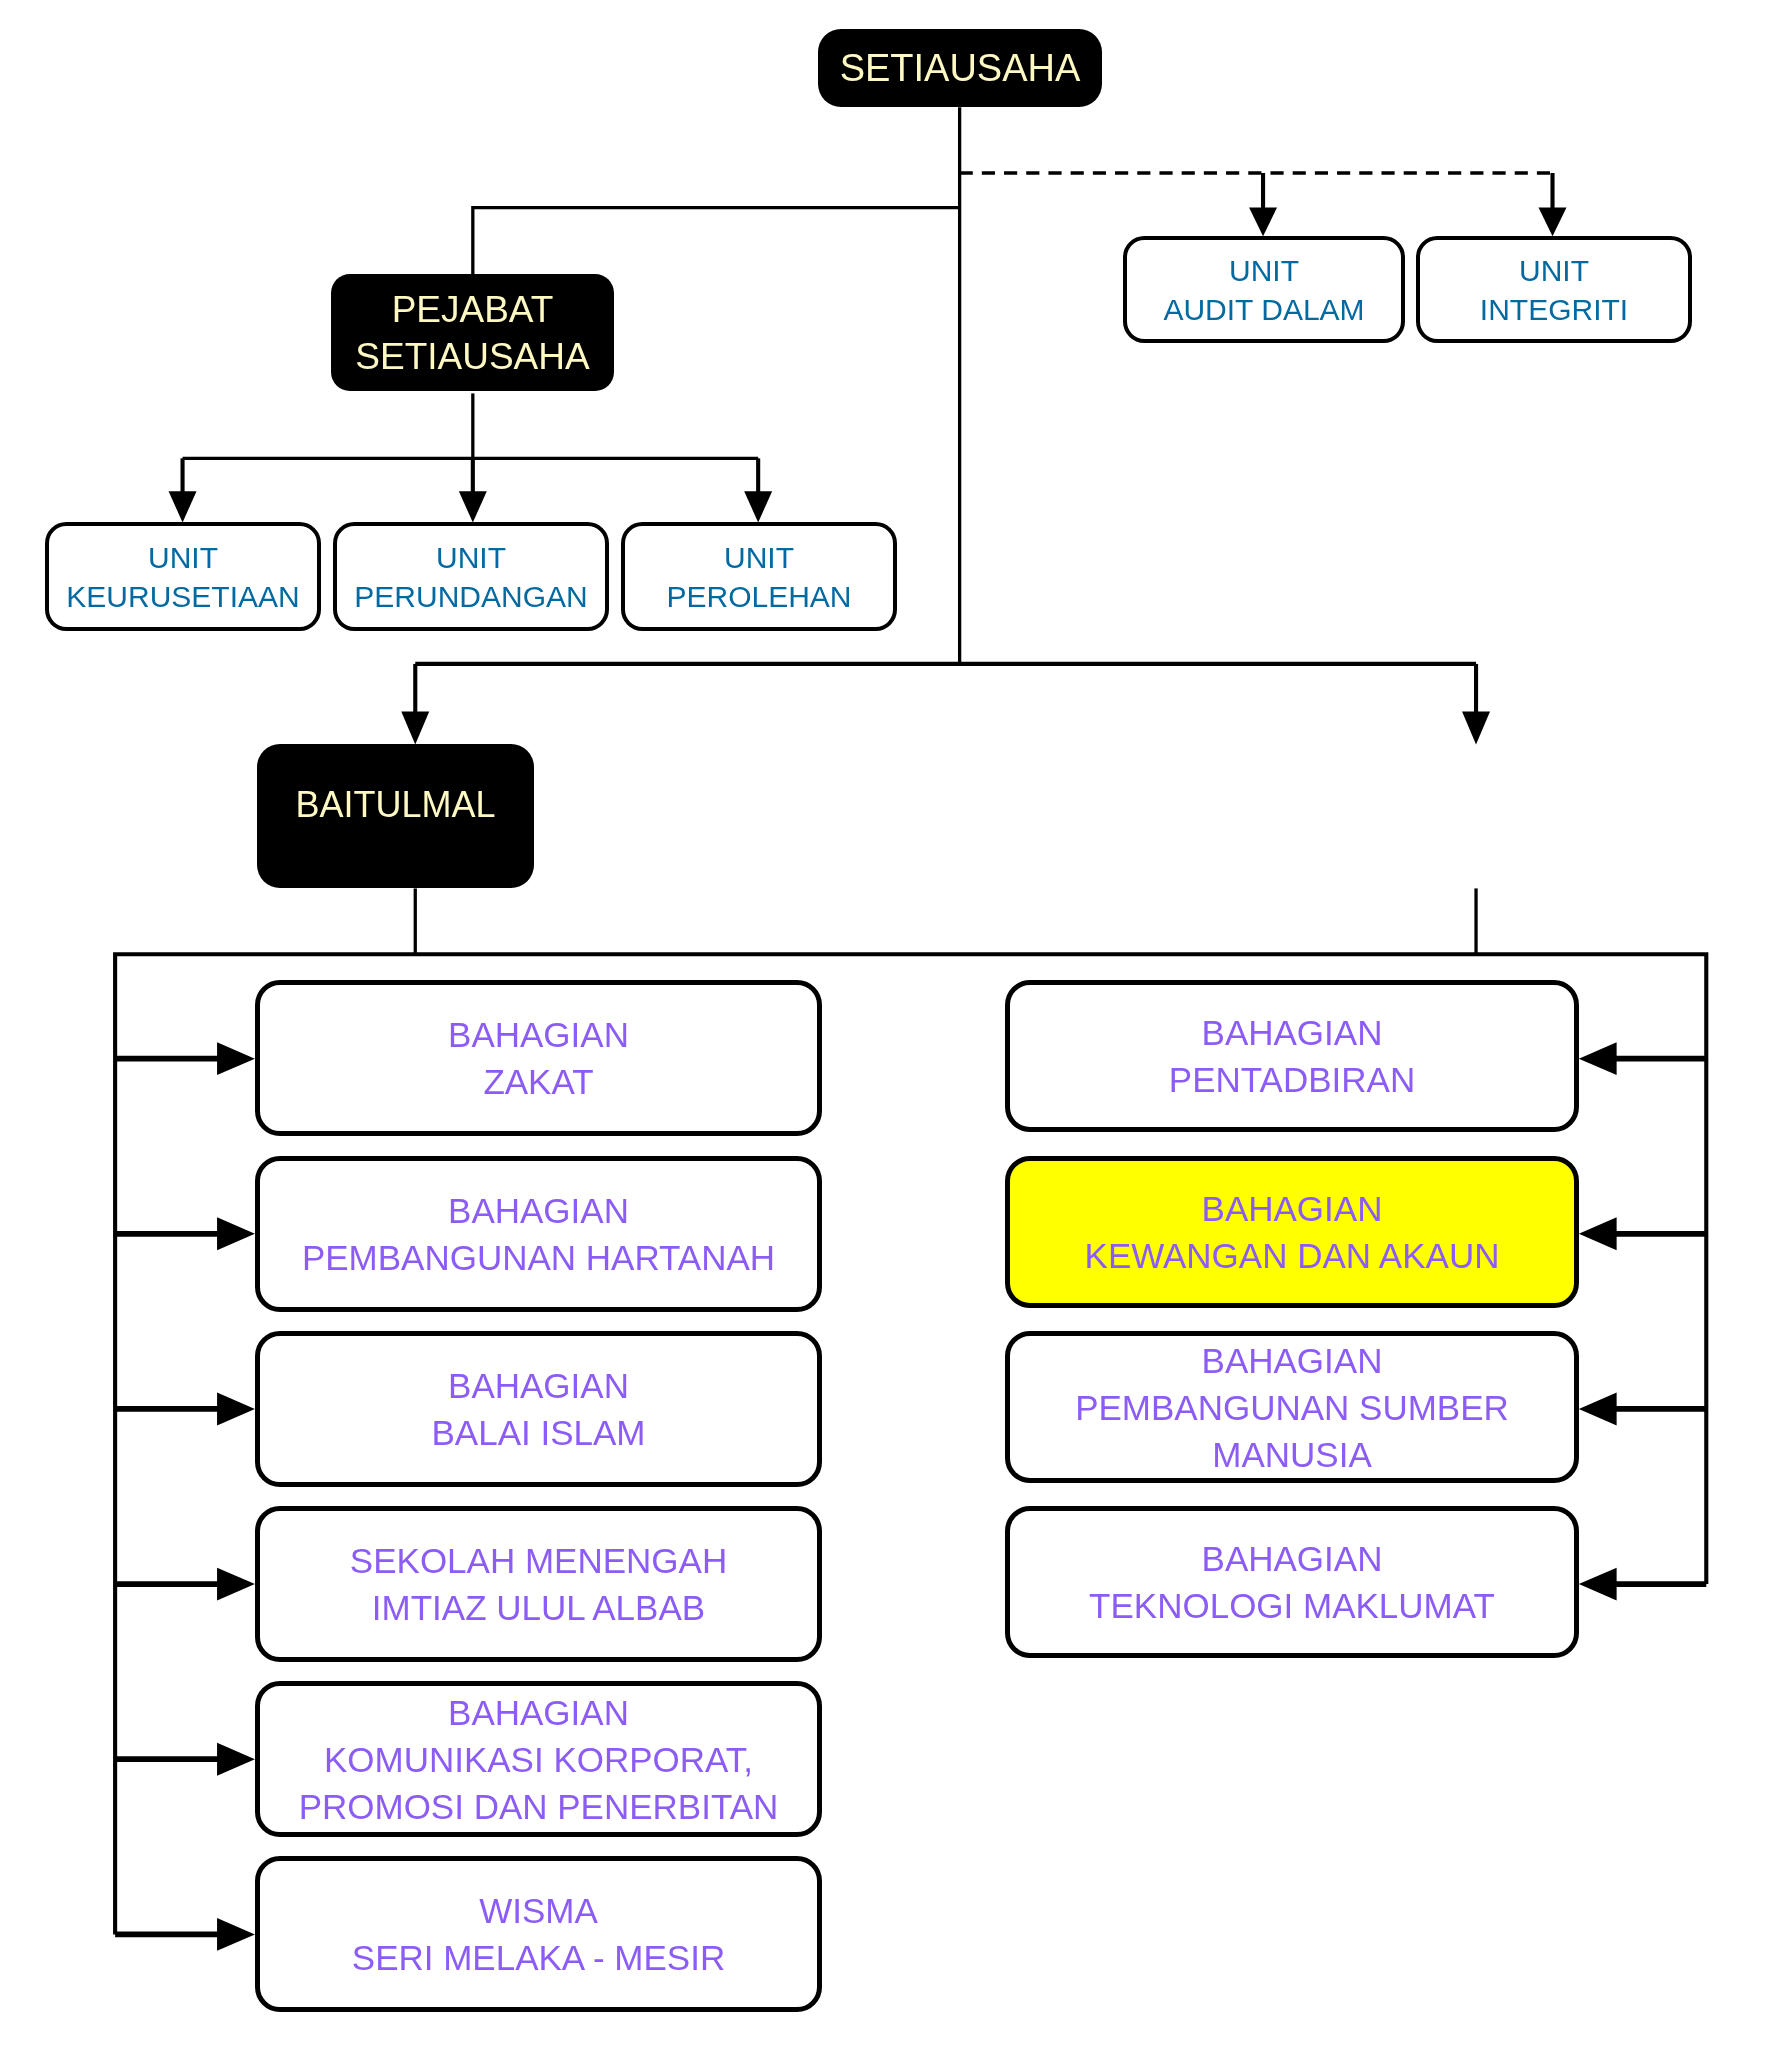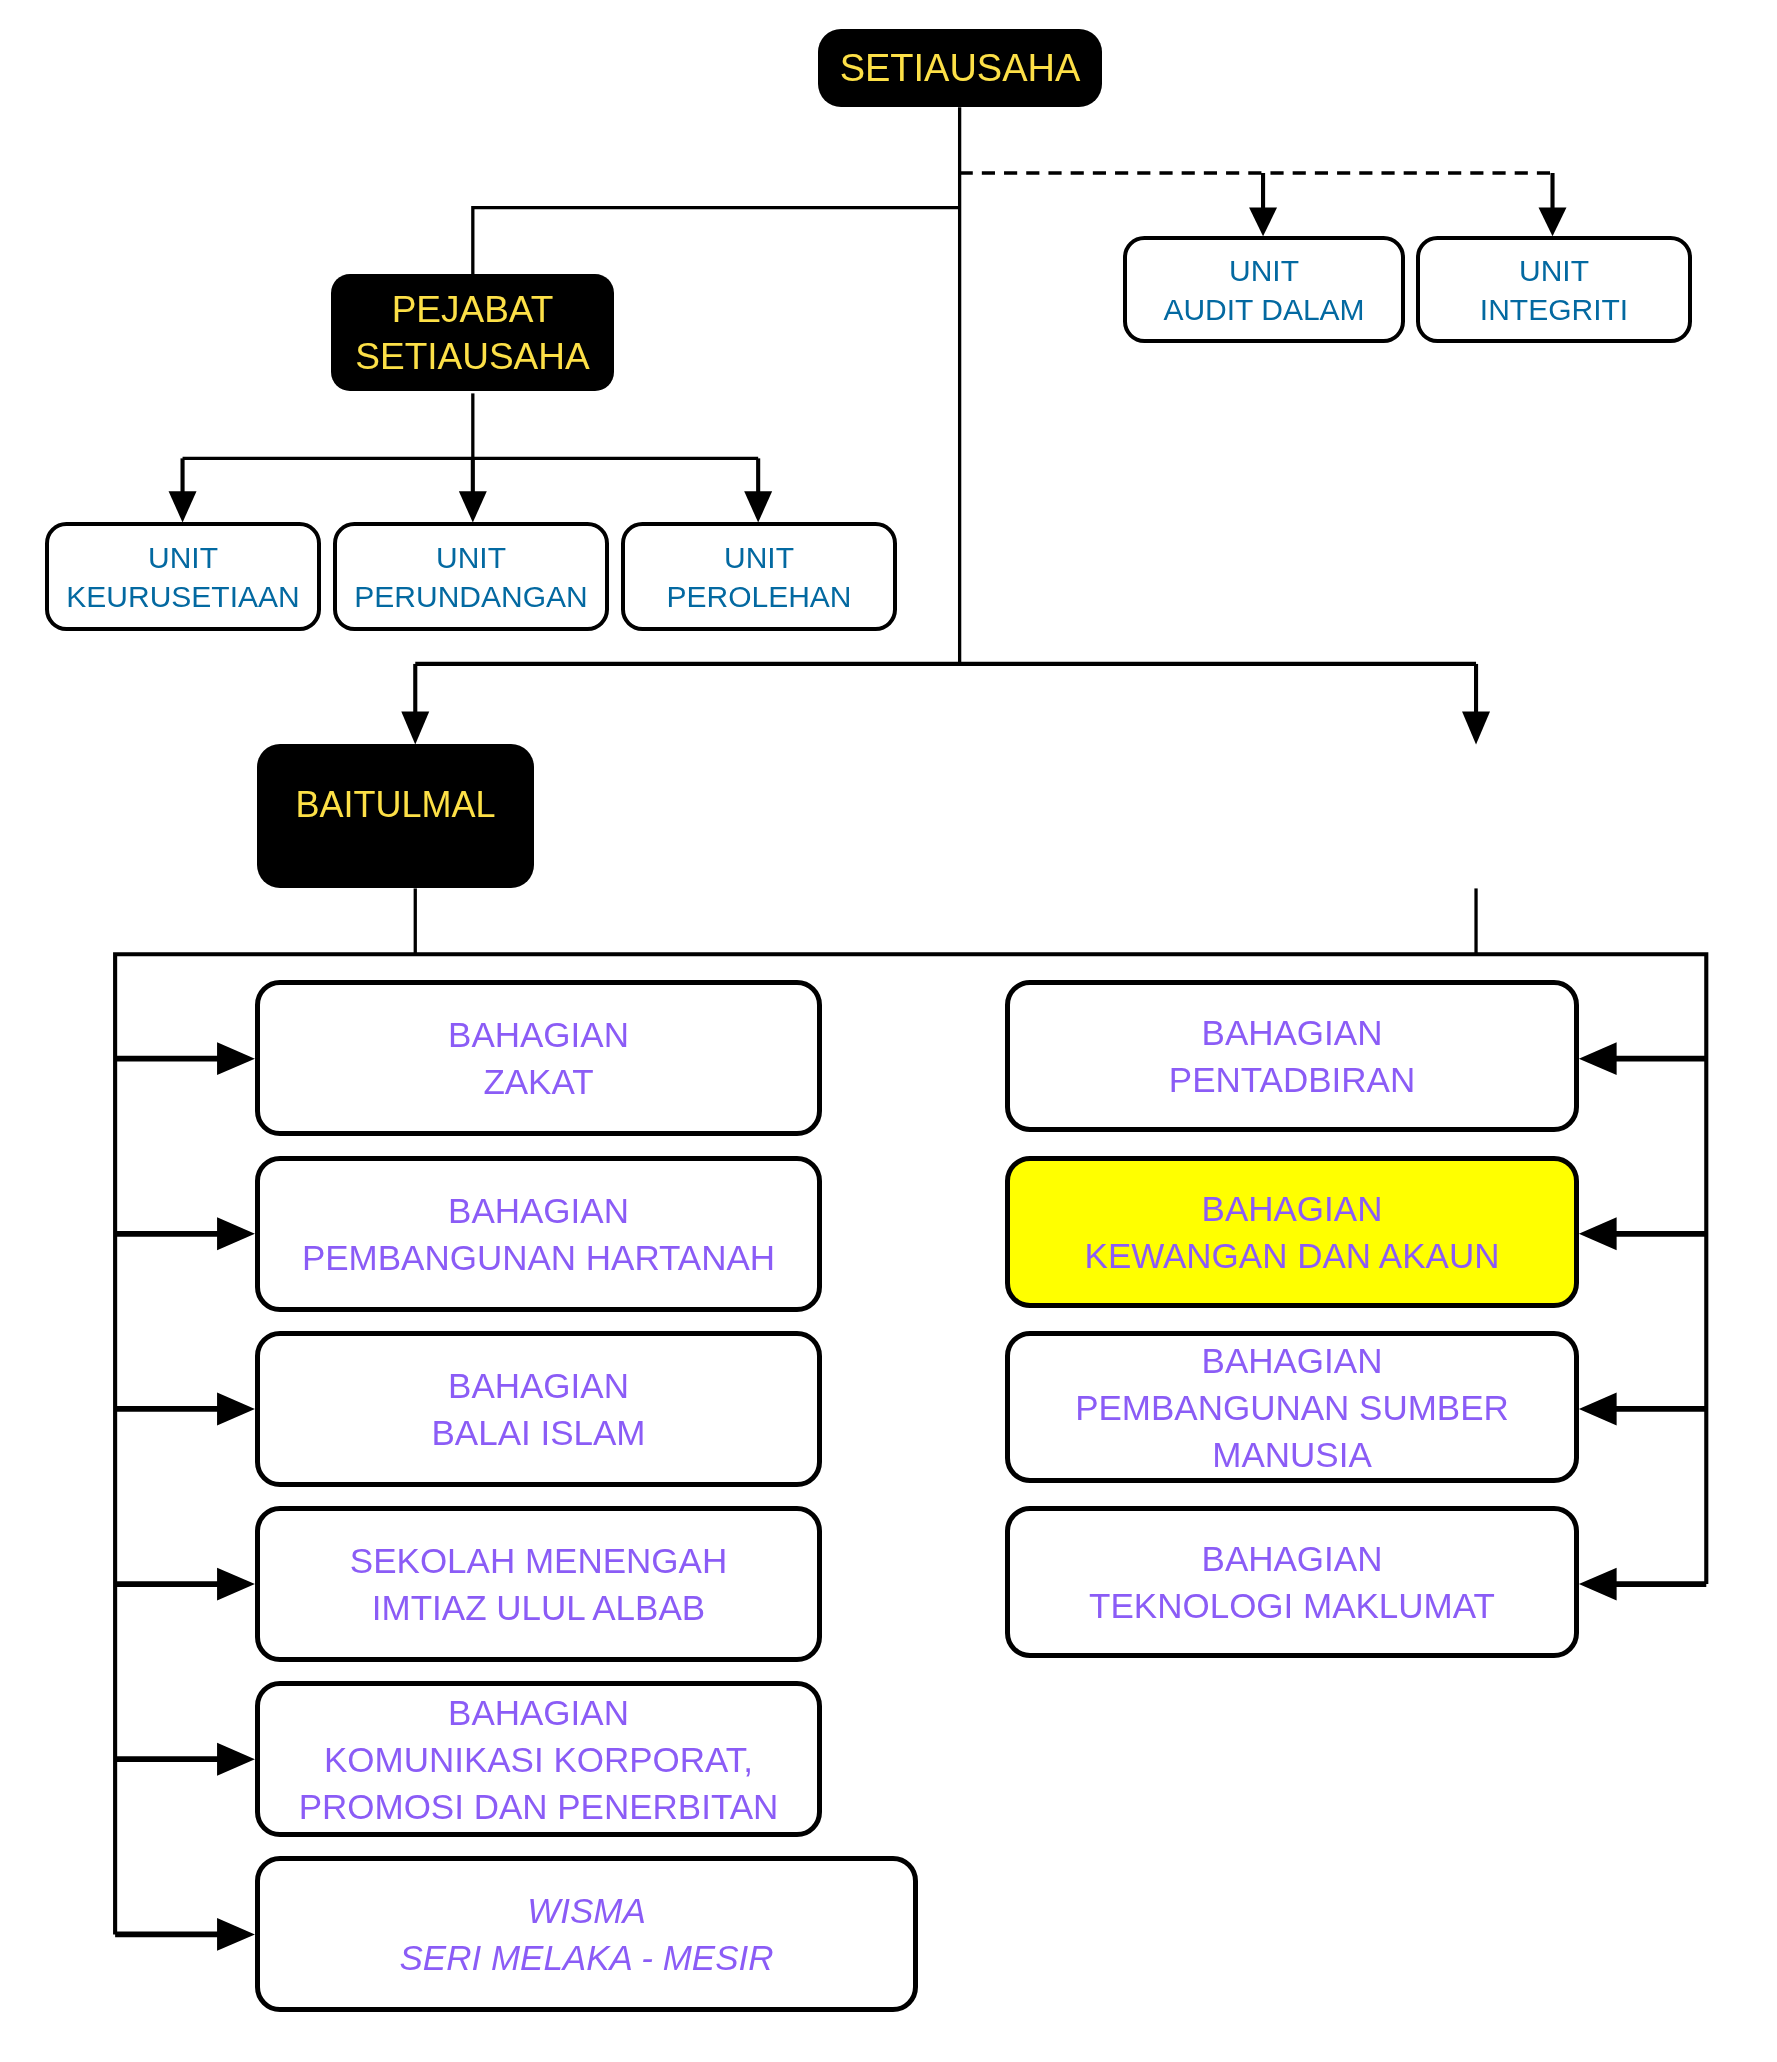--- a/index.html
+++ b/index.html
@@ -19,21 +19,21 @@
   .nodebox {
     position: absolute; z-index: 2;
     box-sizing: border-box;
     display: flex; flex-direction: column;
     align-items: center; justify-content: center;
     text-align: center;
   }
   .lbl { white-space: pre-line; display: block; width: 100%; }
   
   .black {
-    background: #000000; color: #fde047;
+    background: #000000; color: #fef9c3;
     border-radius: 23px;
     font-size: 37px; line-height: 47px;
   }
   .black.toppad { justify-content: flex-start; padding-top: 37px; }
   
   .unit {
     background: #ffffff; color: #0369a1;
     border: 4.1px solid #000000; border-radius: 21.4px;
     font-size: 30px; line-height: 39px;
   }
@@ -153,21 +153,21 @@
   </div>
   <div class="nodebox division" style="left:255px; top:1506px; width:567px; height:156px;">
     <span class="lbl">SEKOLAH MENENGAH
 IMTIAZ ULUL ALBAB</span>
   </div>
   <div class="nodebox division" style="left:255px; top:1681px; width:567px; height:156px;">
     <span class="lbl">BAHAGIAN
 KOMUNIKASI KORPORAT,
 PROMOSI DAN PENERBITAN</span>
   </div>
-  <div class="nodebox division" style="left:255px; top:1856px; width:663px; height:156px;font-style:italic;">
+  <div class="nodebox division" style="left:255px; top:1856px; width:567px; height:156px;">
     <span class="lbl">WISMA
 SERI MELAKA - MESIR</span>
   </div>
 
   <div class="nodebox division" style="left:1005px; top:980px; width:574px; height:152px;">
     <span class="lbl">BAHAGIAN
 PENTADBIRAN</span>
   </div>
   <div class="nodebox division" style="left:1005px; top:1156px; width:574px; height:152px; background:#FFFF00;">
     <span class="lbl">BAHAGIAN

